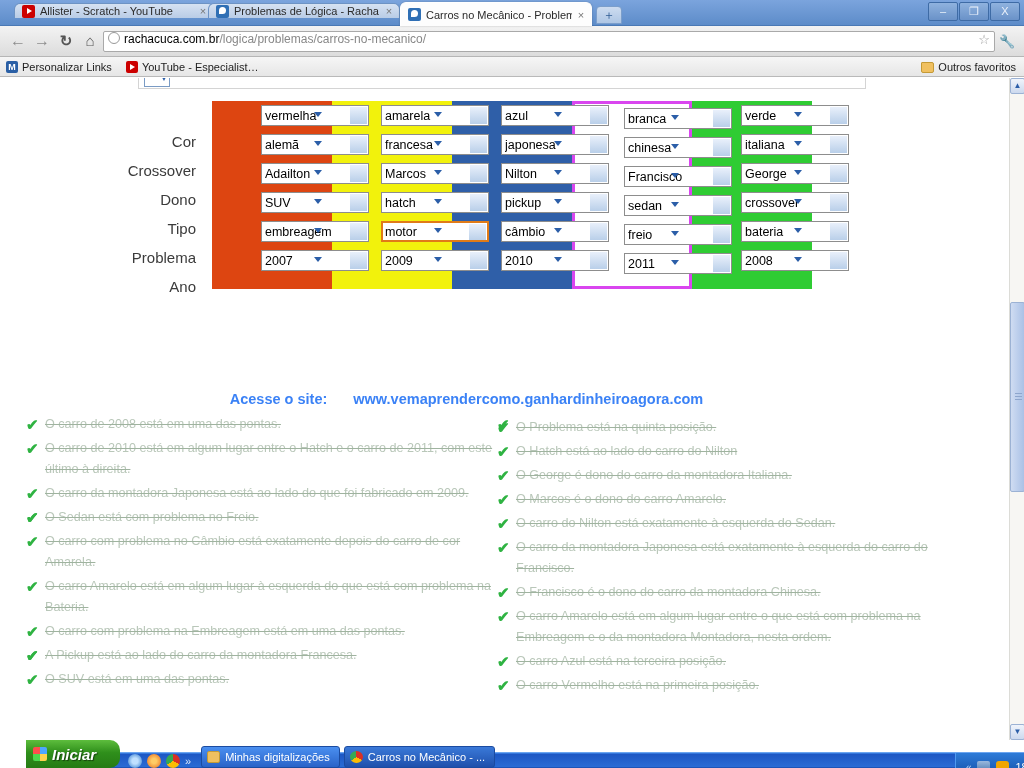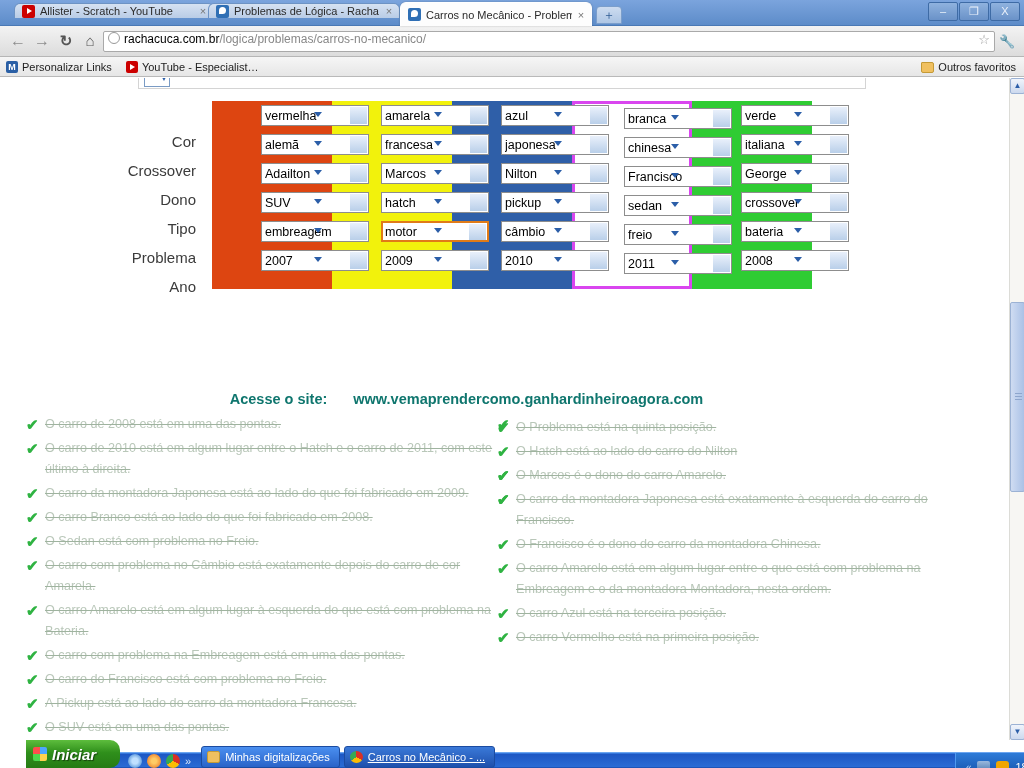--- a/index.html
+++ b/index.html
@@ -148,21 +148,21 @@
   .selwrap { position:relative;padding-left:44px; }
   .selwrap .arrow {
     position:absolute; right:5px; top:7px; pointer-events:none;
     width:0;height:0; border-left:4px solid transparent; border-right:4px solid transparent;
     border-top:5px solid #2b5ea8;
   }
 
   
   .sitebanner {
     position:absolute; left:0; top:313px; width:933px; text-align:center;
-    font-size:14.5px; font-weight:bold; color:#0f766e; white-space:nowrap;
+    font-size:14.5px; font-weight:bold; color:#3b82f6; white-space:nowrap;
   }
   .sitebanner .gap { display:inline-block; width:26px; }
 
   
   .clues { position:absolute; left:0; top:336px; width:1009px; }
   .cluecol { position:absolute; top:0; }
   .cluecol.left  { left:26px;  width:470px; }
   .cluecol.right { left:497px; width:490px; }
   .clue {
     position:relative; padding-left:19px; margin-bottom:3px;
@@ -221,21 +221,21 @@
   .qi.ff { background:radial-gradient(#ffcc66 25%,#e8681a); }
   .qi.ch { background:conic-gradient(#d93025 0 33%,#fbbc05 33% 66%,#34a853 66% 100%); }
   .qlaunch .chev { color:#dbe8fb; font-size:11px; }
   .tbtn {
     height:22px; margin-left:4px; padding:0 9px 0 5px;
     background:linear-gradient(#4a8ff0,#2a63c8);
     border:1px solid #1b4ba0; border-radius:3px;
     display:flex; align-items:center; color:#fff; font-size:11px; white-space:nowrap;
     max-width:205px; overflow:hidden;
   }
-  .tbtn.cur { background:linear-gradient(#3a79d8,#1f50ac);text-decoration:underline; }
+  .tbtn.cur { background:linear-gradient(#3a79d8,#1f50ac); }
   .tbtn .ti { width:13px; height:12px; margin-right:5px; flex:0 0 13px; border-radius:2px;}
   .ti.folder { background:#f0c060; border:1px solid #c49a36;}
   .ti.chrome { background:conic-gradient(#d93025 0 33%,#fbbc05 33% 66%,#34a853 66% 100%); border-radius:50%;}
   .tray {
     position:absolute; right:0; top:0; height:28px; padding:0 7px 0 10px;
     background:linear-gradient(#2d7bd8,#11489f);
     border-left:1px solid #4f9af0;
     display:flex; align-items:center; gap:6px; color:#fff; font-size:11px;
   }
   .tray .tchev { color:#cfe4ff; font-size:10px; }
@@ -483,38 +483,38 @@
     <div class="sitebanner">
       <span>Acesse o site:</span><span class="gap"></span><span>www.vemaprendercomo.ganhardinheiroagora.com</span>
     </div>
 
     <div class="clues">
 
       <div class="cluecol left">
         <div class="clue"><span class="chk">✔</span><span>O carro de 2008 está em uma das pontas.</span></div>
         <div class="clue"><span class="chk">✔</span><span>O carro de 2010 está em algum lugar entre o Hatch e o carro de 2011, com este último à direita.</span></div>
         <div class="clue"><span class="chk">✔</span><span>O carro da montadora Japonesa está ao lado do que foi fabricado em 2009.</span></div>
-        <div class="clue"><span class="chk">✔</span><span>O carro Branco está ao lado do que foi fabricado em 2008.</span></div>
+        <div class="clue"><span class="chk">✔</span></div>
         <div class="clue"><span class="chk">✔</span><span>O Sedan está com problema no Freio.</span></div>
         <div class="clue"><span class="chk">✔</span><span>O carro com problema no Câmbio está exatamente depois do carro de cor Amarela.</span></div>
         <div class="clue"><span class="chk">✔</span><span>O carro Amarelo está em algum lugar à esquerda do que está com problema na Bateria.</span></div>
         <div class="clue"><span class="chk">✔</span><span>O carro com problema na Embreagem está em uma das pontas.</span></div>
-        <div class="clue"><span class="chk">✔</span><span>O carro do Francisco está com problema no Freio.</span></div>
+        <div class="clue"><span class="chk">✔</span></div>
         <div class="clue"><span class="chk">✔</span><span>A Pickup está ao lado do carro da montadora Francesa.</span></div>
         <div class="clue"><span class="chk">✔</span><span>O SUV está em uma das pontas.</span></div>
 
       </div>
 
       <div class="cluecol right">
         <div class="clue"><span class="chk">✔</span></div>
         <div class="clue"><span class="chk">✔</span><span>O Problema está na quinta posição.</span></div>
         <div class="clue"><span class="chk">✔</span><span>O Hatch está ao lado do carro do Nilton</span></div>
-        <div class="clue"><span class="chk">✔</span></div>
+        <div class="clue"><span class="chk">✔</span><span>O George é dono do carro da montadora Italiana.</span></div>
         <div class="clue"><span class="chk">✔</span><span>O Marcos é o dono do carro Amarelo.</span></div>
-        <div class="clue"><span class="chk">✔</span></div>
+        <div class="clue"><span class="chk">✔</span><span>O carro do Nilton está exatamente à esquerda do Sedan.</span></div>
         <div class="clue"><span class="chk">✔</span><span>O carro da montadora Japonesa está exatamente à esquerda do carro do Francisco.</span></div>
         <div class="clue"><span class="chk">✔</span><span>O Francisco é o dono do carro da montadora Chinesa.</span></div>
         <div class="clue"><span class="chk">✔</span><span>O carro Amarelo está em algum lugar entre o que está com problema na Embreagem e o da montadora Montadora, nesta ordem.</span></div>
         <div class="clue"><span class="chk">✔</span><span>O carro Azul está na terceira posição.</span></div>
         <div class="clue"><span class="chk">✔</span><span>O carro Vermelho está na primeira posição.</span></div>
       </div>
 
     </div>
 
   </div>

